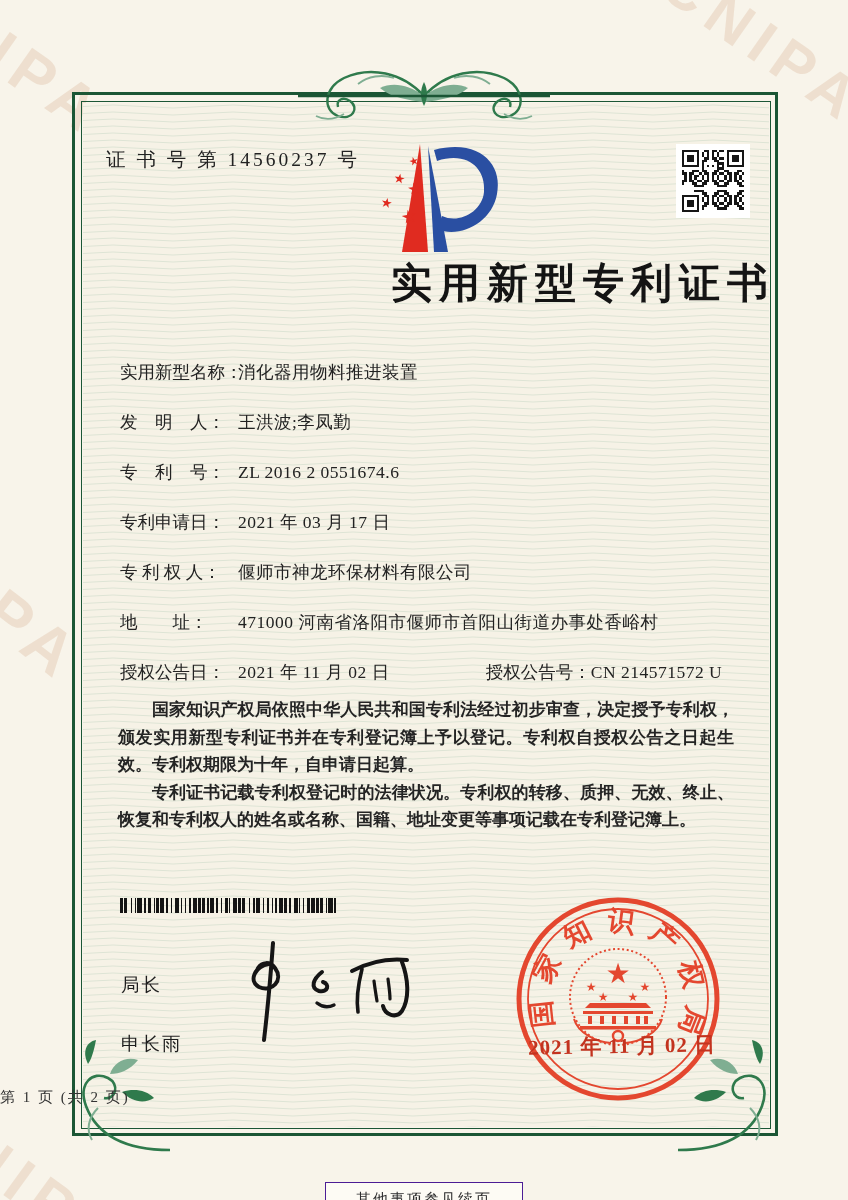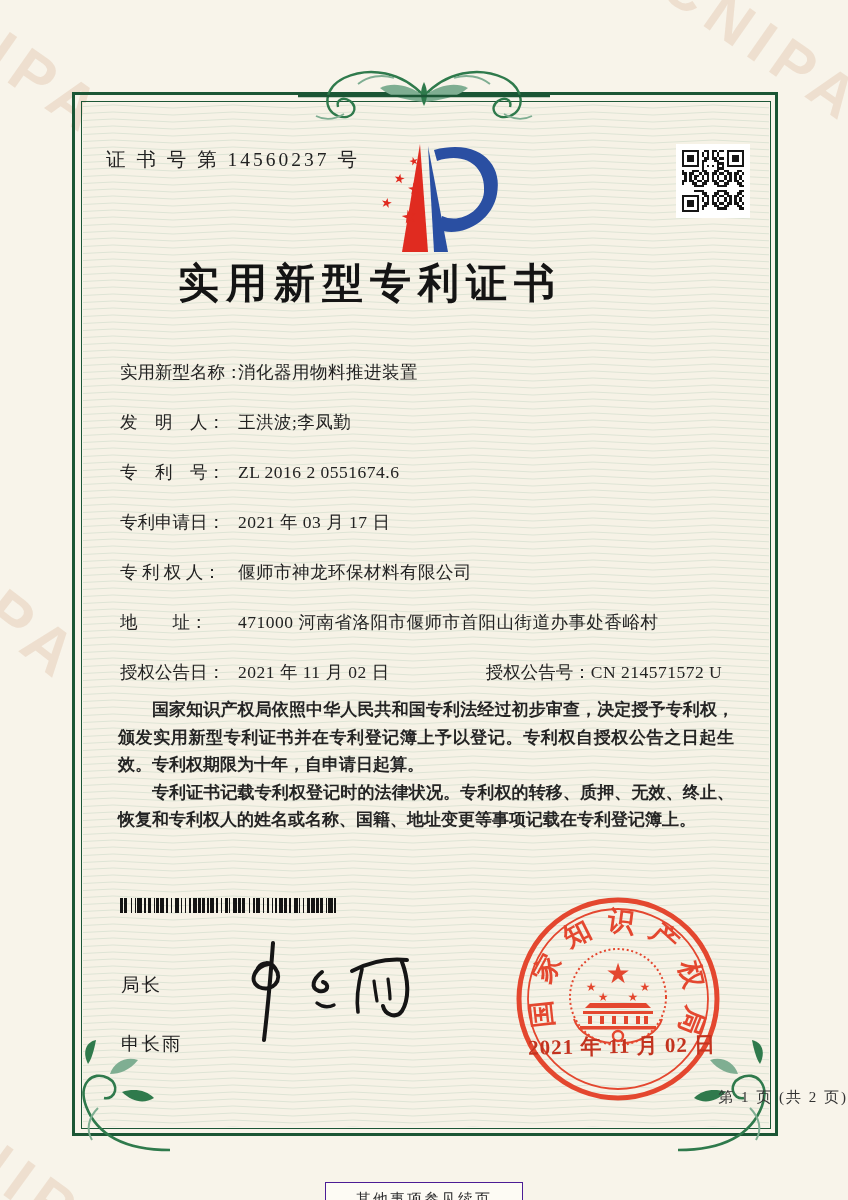--- a/index.html
+++ b/index.html
@@ -16,43 +16,43 @@
   .wm6{left:-55px;top:1082px;font-size:62px;transform:rotate(36deg);}
   
   .frame-outer{position:absolute;left:72px;top:92px;width:700px;height:1038px;border:3.5px solid #1b5635;}
   .frame-inner{position:absolute;left:81px;top:101px;width:688px;height:1026px;border:1.5px solid #1b5635;}
   .waves{position:absolute;left:83px;top:103px;width:686px;height:1024px;}
   
   .cert-no{position:absolute;left:106px;top:146px;font-size:19.5px;letter-spacing:3px;color:#222;}
   .logo{position:absolute;left:344px;top:138px;width:160px;height:122px;}
   .qr-bg{position:absolute;left:676px;top:144px;width:74px;height:74px;background:#ffffff;}
   .qr{position:absolute;left:682px;top:150px;width:62px;height:62px;}
-  .title{position:absolute;left:0;top:256px;width:740px;text-align:center;font-size:41px;
-         font-weight:bold;letter-spacing:7px;color:#141414;}
+  .title{position:absolute;left:0;top:256px;width:740px;text-align:right;font-size:41px;
+         font-weight:bold;letter-spacing:7px;color:#141414;padding-left:35px;}
   
   .row{position:absolute;left:120px;font-size:17.5px;color:#222;white-space:nowrap;}
   .row .lab{display:inline-block;width:118px;}
   .row .val{letter-spacing:0.5px;}
   .grant-no{margin-left:96px;}
   
   .body-text{position:absolute;left:118px;top:696px;width:616px;font-size:17px;line-height:1.62;
              text-align:justify;color:#242424;}
   .body-text p{margin:0;text-indent:2em;font-weight:bold;}
   
   .barcode{position:absolute;left:120px;top:898px;width:216px;height:15px;display:flex;overflow:hidden;}
   
   .sig-title{position:absolute;left:121px;top:972px;font-size:18.5px;letter-spacing:2px;}
   .sig-name{position:absolute;left:121px;top:1008px;font-size:18.5px;letter-spacing:2px;margin-top:23px;}
   .signature{position:absolute;left:225px;top:936px;width:215px;height:112px;}
   
   .seal{position:absolute;left:514px;top:895px;width:208px;height:208px;}
   .seal-date{position:absolute;left:528px;top:1032px;width:190px;font-size:21px;font-weight:bold;
              color:#c3331f;letter-spacing:1px;white-space:nowrap;transform:rotate(-1deg);}
   
-  .page-num{position:absolute;left:0;top:1088px;width:848px;text-align:right;font-size:15px;
+  .page-num{position:absolute;left:0;top:1088px;width:848px;text-align:left;font-size:15px;
             letter-spacing:2px;color:#333;}
   .cont-note{position:absolute;left:50%;top:1140px;transform:translateX(-50%);background:#fdfbf4;
              border:1px solid #4c1d95;padding:7px 30px;font-size:15px;letter-spacing:2px;color:#2c2c2c;margin-top:42px;}
   .flourish{position:absolute;}
 </style>
 </head>
 <body>
 
 <div class="page">
 

